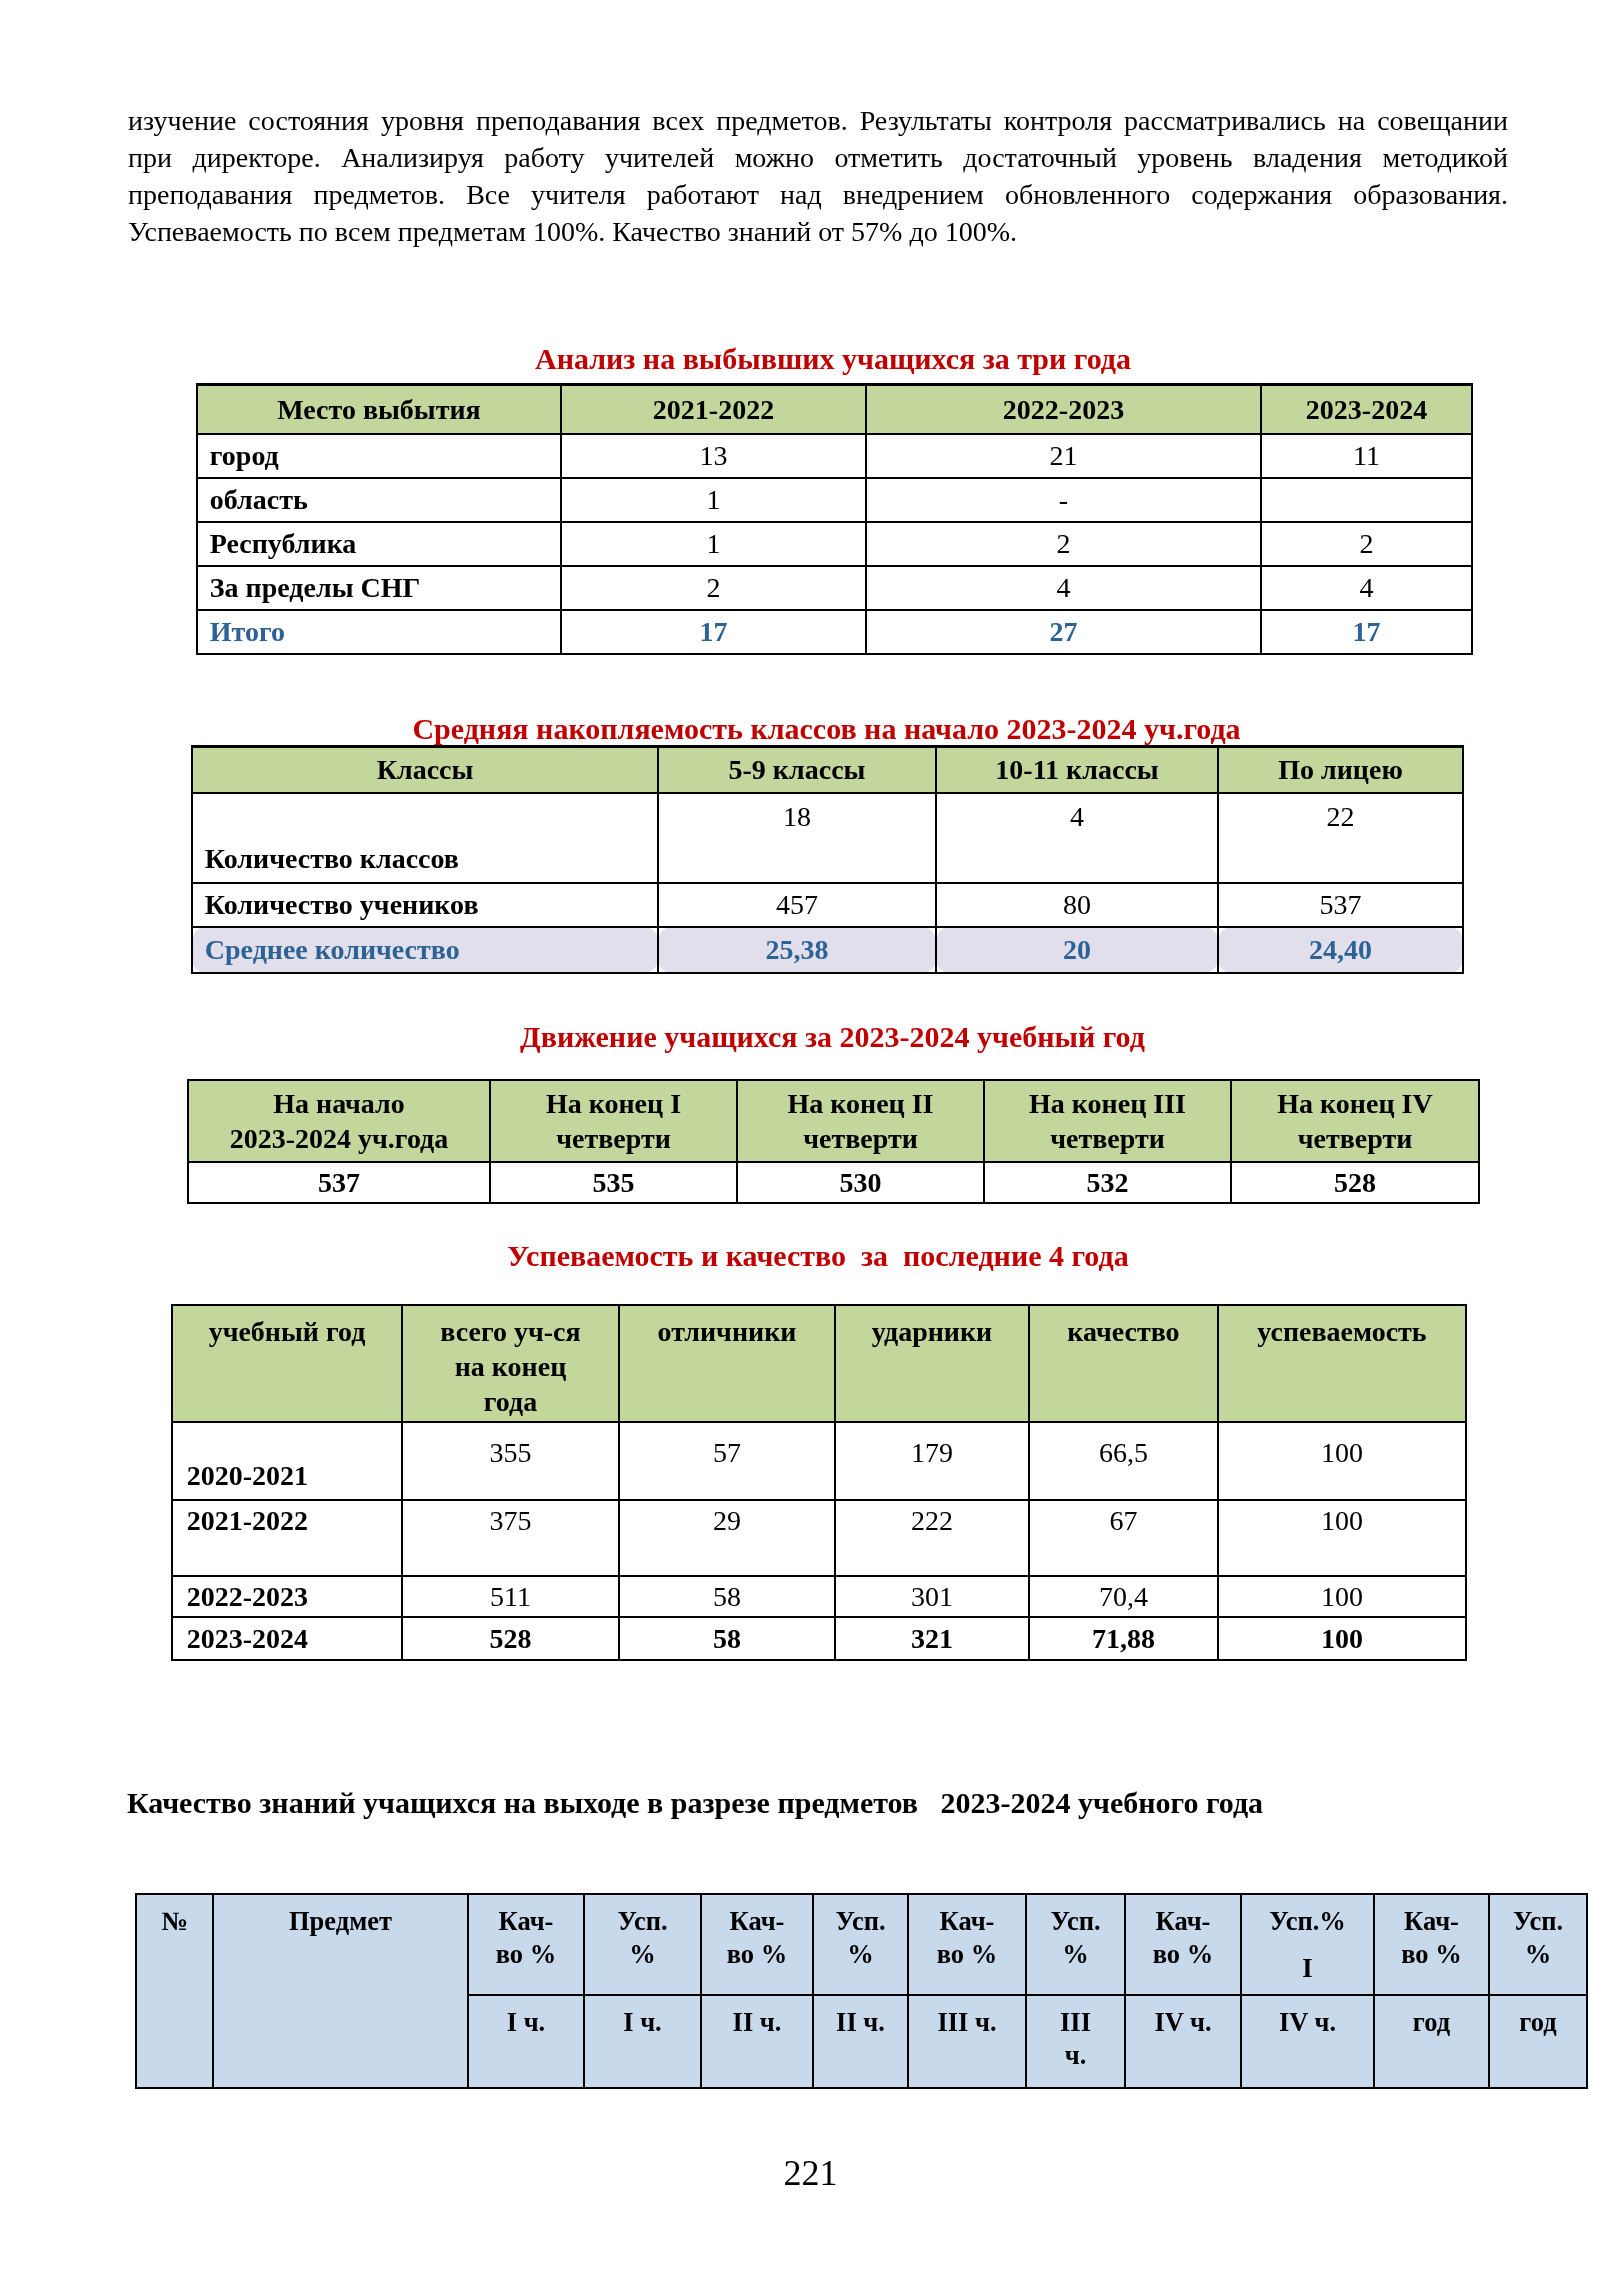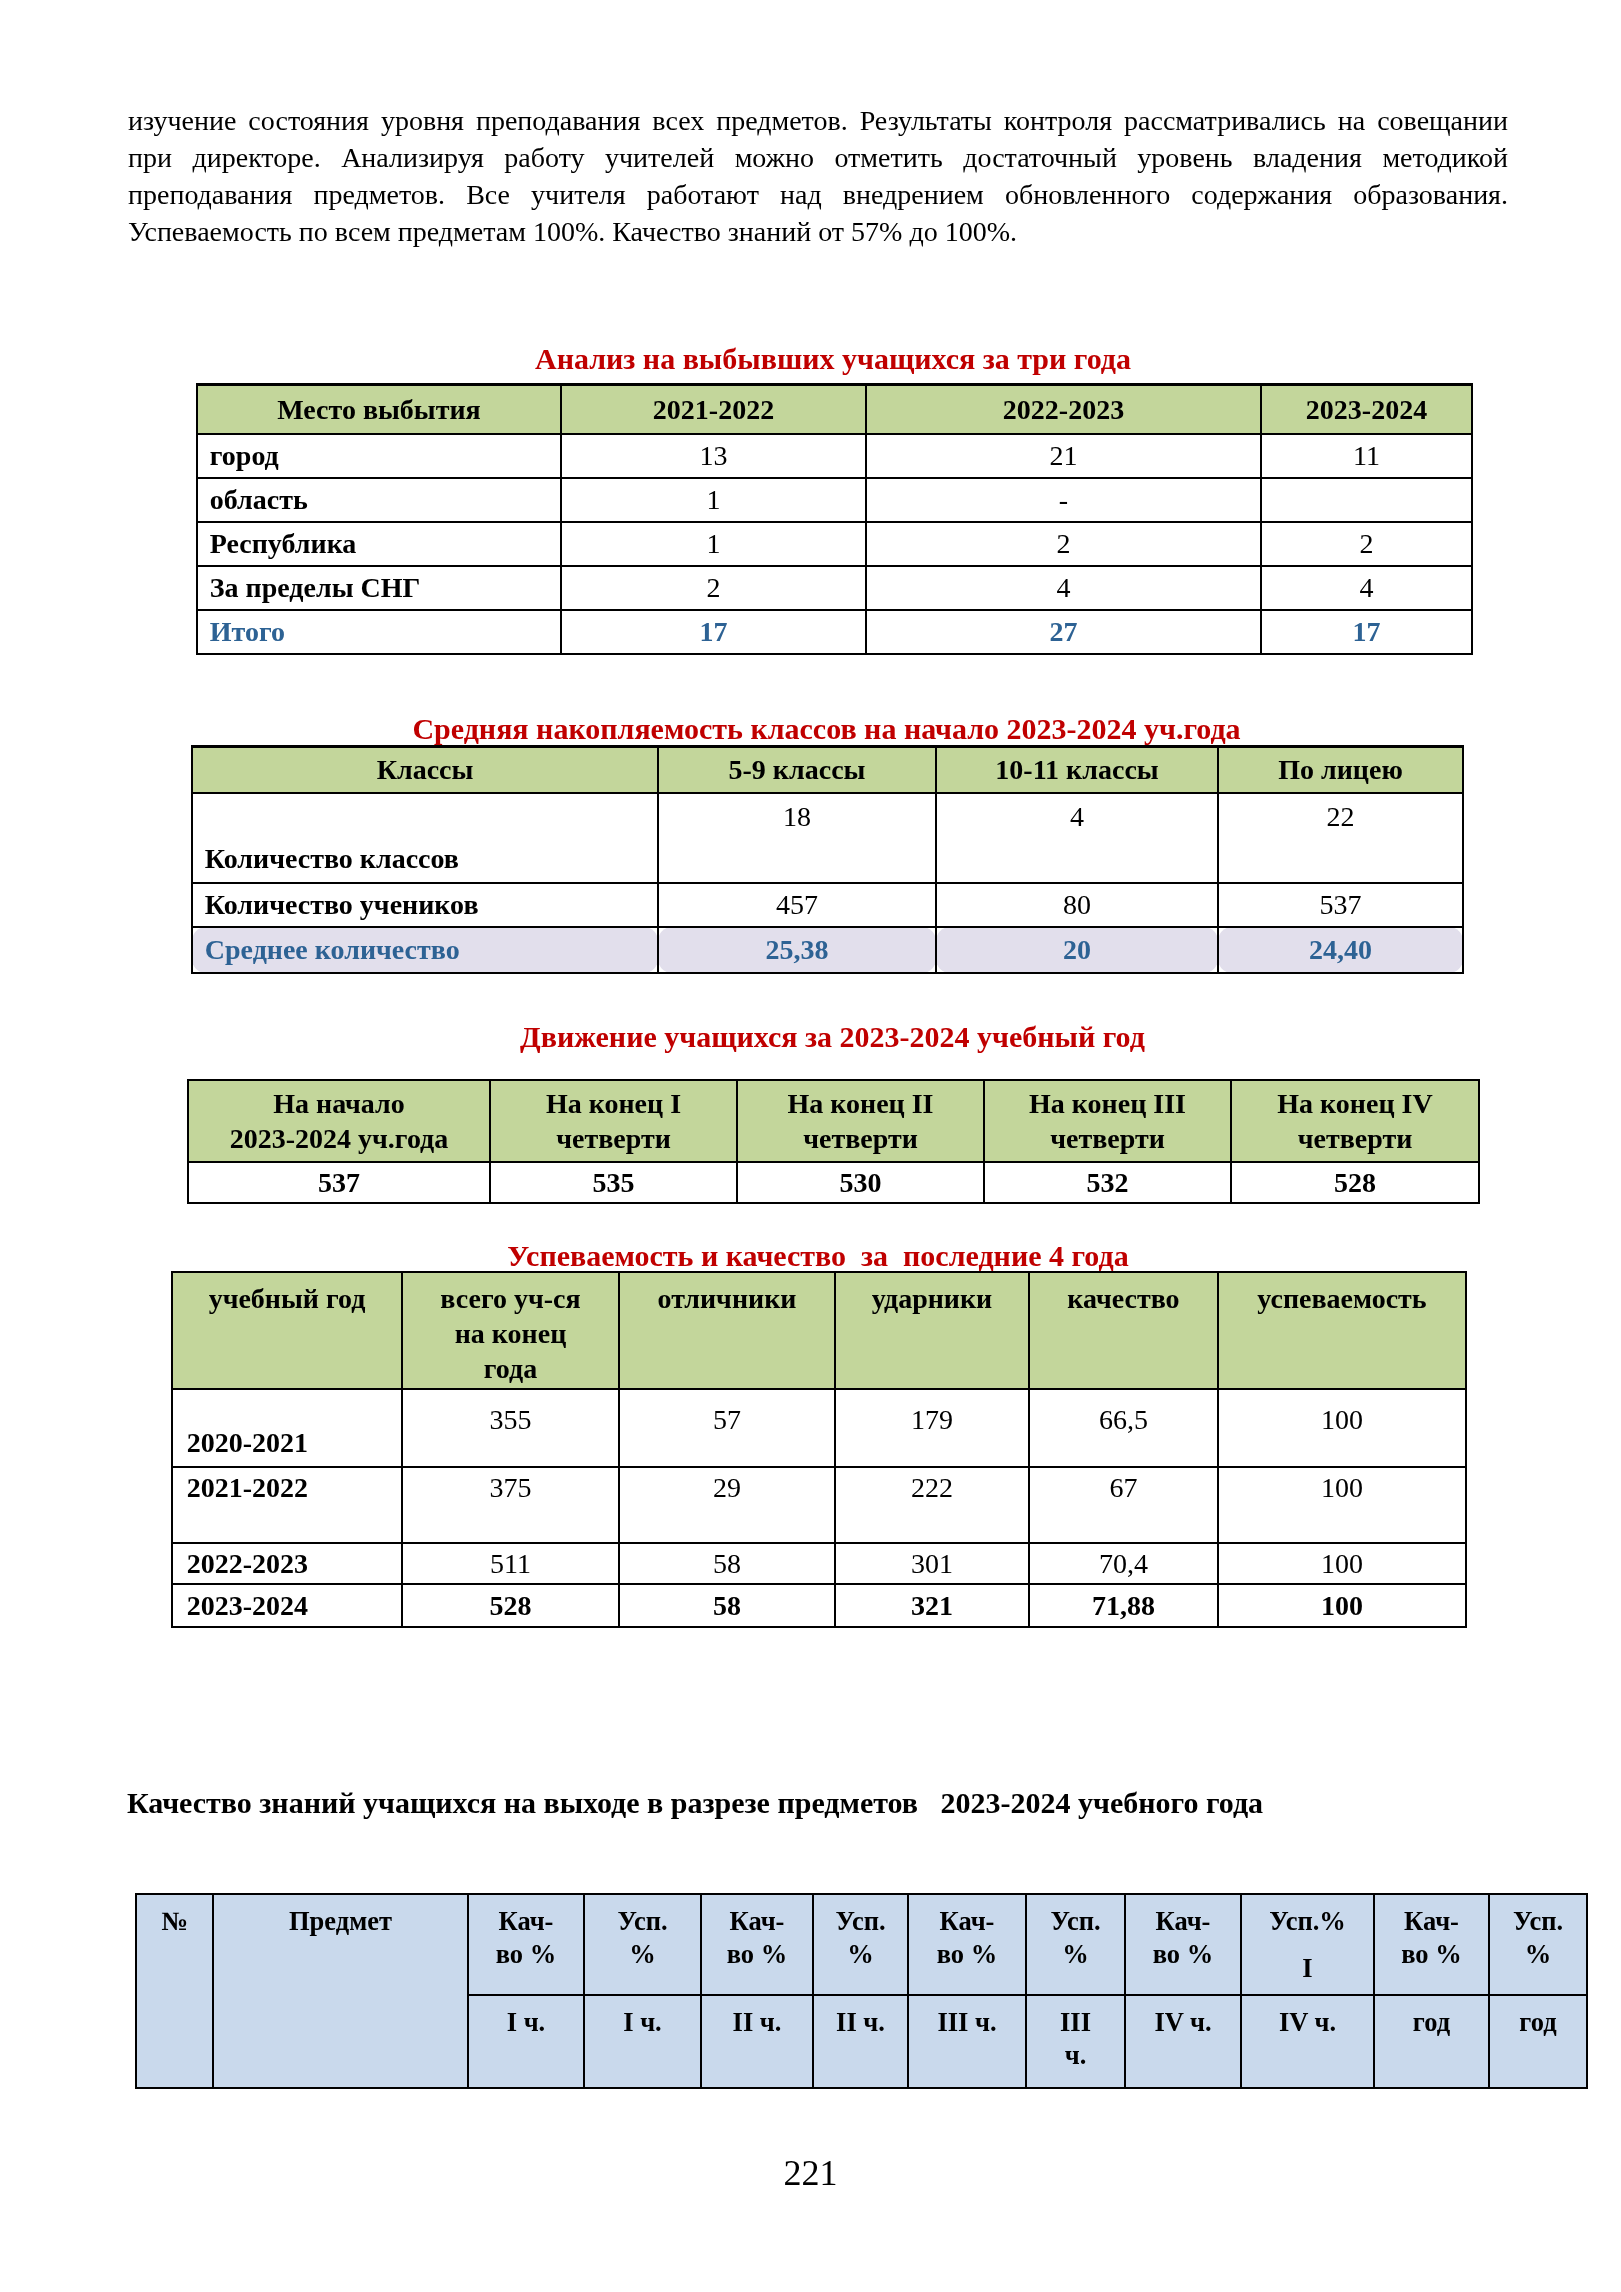--- a/index.html
+++ b/index.html
@@ -47,21 +47,21 @@
   #t2 tr.r1 td { height:90px; }
   #t2 tr.r1 td.val { vertical-align:top; padding-top:5px; }
   #t2 tr.r1 td.lbl { vertical-align:bottom; padding-bottom:6px; }
   #t2 tr.r2 td { height:44px; }
   #t2 tr.avg td { height:46px; background:#e2dfec; color:#2d6294; font-weight:bold;border-radius:14px; }
 
   #t3 { left:187px; top:1079px; width:1291px; }
   #t3 th { background:#c3d69b; height:82px;text-align:center; }
   #t3 td { height:41px; font-weight:bold; }
 
-  #t4 { left:171px; top:1271px; width:1294px; }
+  #t4 { left:171px; top:1304px; width:1294px; }
   #t4 th { background:#c3d69b; height:116px; vertical-align:top; padding-top:7.8px; }
   #t4 .lbl { padding-left:13.7px; }
   #t4 tr.r1 td { height:78px; }
   #t4 tr.r1 td.val { vertical-align:top; padding-top:12px; }
   #t4 tr.r1 td.lbl { vertical-align:bottom; padding-bottom:5.9px; }
   #t4 tr.r2 td { height:76px; vertical-align:top; padding-top:2px; }
   #t4 tr.r3 td { height:41px; }
   #t4 tr.r4 td { height:43px; font-weight:bold; }
 
   #t5 { left:135px; top:1893px; width:1450px; font-size:26.5px; }

